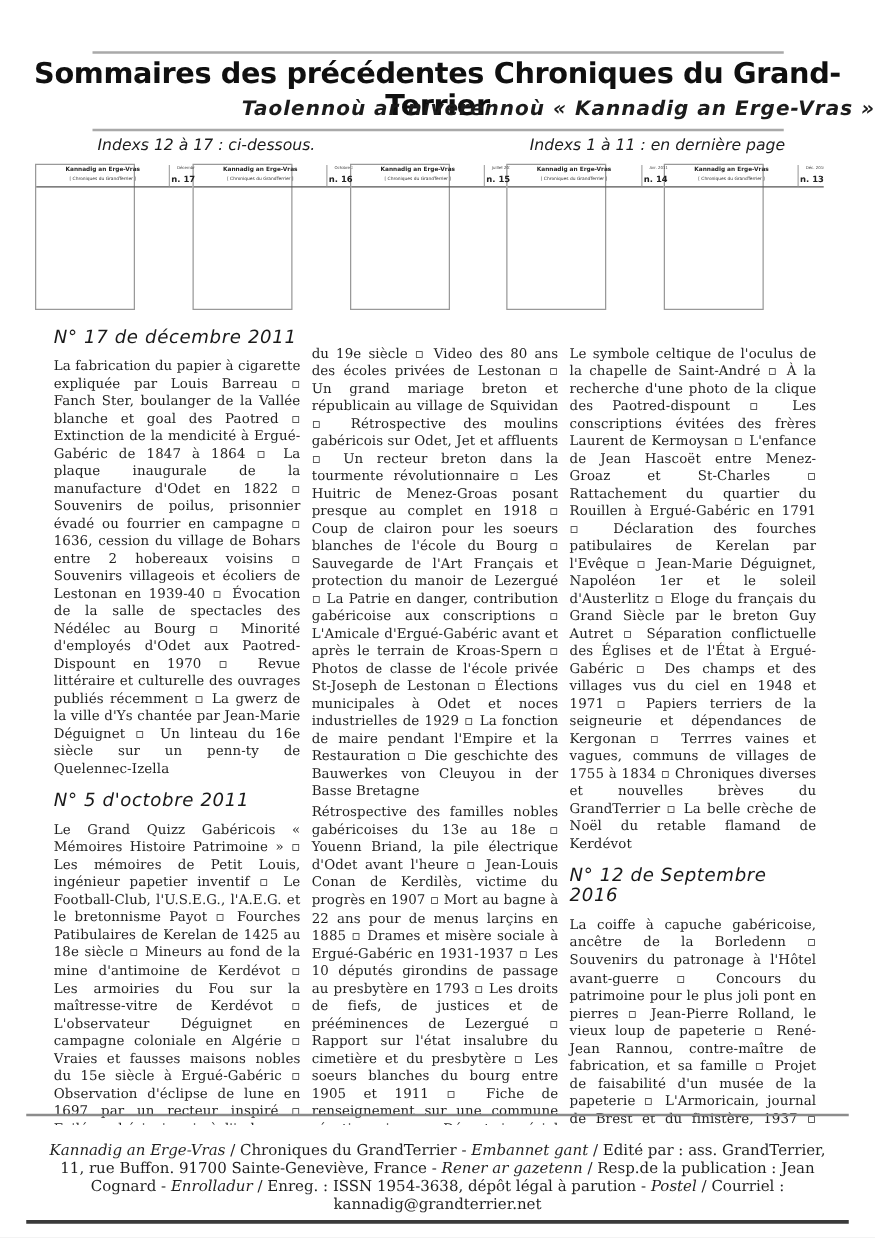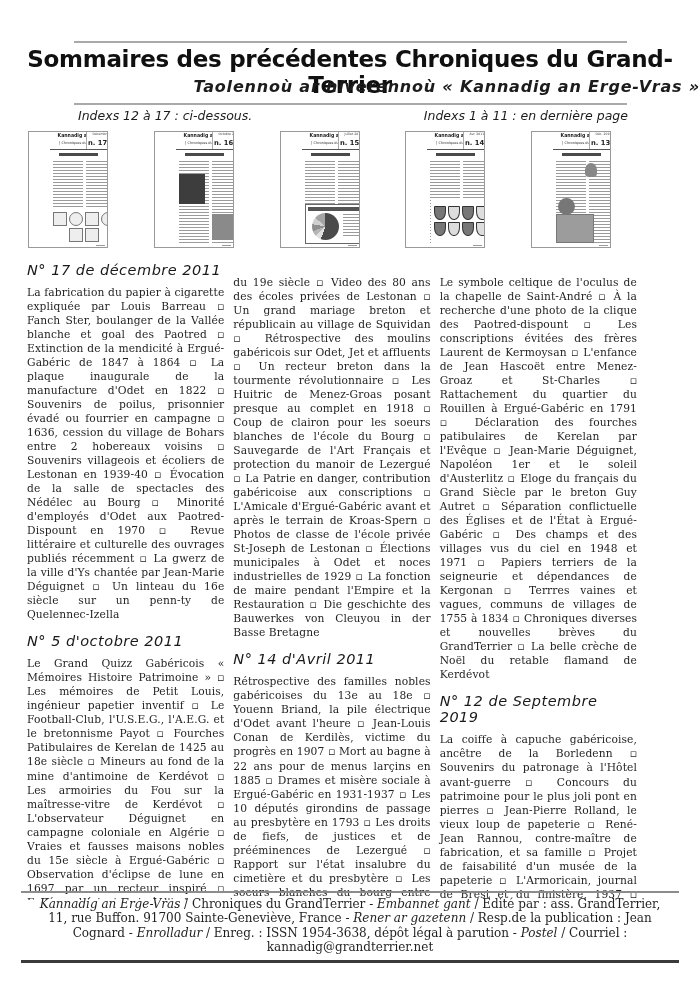--- a/index.html
+++ b/index.html
@@ -17,21 +17,21 @@
     font-family:"DejaVu Sans",sans-serif;font-style:italic;font-weight:bold;font-size:16px;
     letter-spacing:0.8px;color:#1c1c1c;margin:0;}
   .index-row{position:absolute;top:108px;left:78px;right:72px;display:flex;
     justify-content:space-between;font-family:"DejaVu Sans",sans-serif;font-style:italic;
     font-size:12.5px;color:#1c1c1c;gap:19px;}
 
   
   .thumbs{position:absolute;top:131px;left:28px;width:583px;height:119px;display:flex;
     justify-content:space-between;}
   .thumb{width:80px;height:117px;border:1px solid #999;background:#fff;box-sizing:border-box;
-    display:flex;flex-direction:column;padding-left:21px;}
+    display:flex;}
   .t-head{display:flex;border-bottom:1px solid #555;height:17px;}
   .t-mast{flex:1;border-right:1px solid #aaa;overflow:hidden;text-align:center;}
   .t-title{font-family:"DejaVu Sans",sans-serif;font-weight:bold;font-size:8px;line-height:9px;
     white-space:nowrap;transform:scale(.58);transform-origin:50% 20%;}
   .t-sub{font-family:"DejaVu Sans",sans-serif;font-size:7px;line-height:8px;white-space:nowrap;
     transform:scale(.5);transform-origin:50% 0;color:#333;}
   .t-issue{width:20px;text-align:center;overflow:hidden;}
   .t-date{font-family:"DejaVu Sans",sans-serif;font-size:7px;line-height:8px;white-space:nowrap;
     transform:scale(.45);transform-origin:50% 10%;color:#444;}
   .t-num{font-family:"DejaVu Sans",sans-serif;font-weight:bold;font-size:7.5px;line-height:8px;
@@ -64,32 +64,32 @@
     border-radius:50% 50% 4px 4px;}
   .circ{position:absolute;bottom:32px;left:5px;width:17px;height:17px;border-radius:50%;background:#777;}
   .house{position:absolute;bottom:4px;left:3px;width:36px;height:27px;background:#9c9c9c;border:1px solid #777;}
   .crest{position:absolute;top:13px;left:27px;width:9px;height:11px;background:#555;
     border-radius:1px 1px 45% 45%;}
   .bigph{position:absolute;bottom:9px;left:8px;width:46px;height:54px;background:#c7c7c7;border:1px solid #999;}
   .bigph::after{content:"";position:absolute;left:28%;top:22%;width:42%;height:58%;
     background:#7d7d7d;border-radius:40% 40% 15% 15%;}
 
   
-  .columns{position:absolute;top:260px;left:27px;width:610px;height:640px;display:grid;
+  .columns{position:absolute;top:260px;left:43px;width:610px;height:640px;display:grid;
     grid-template-columns:repeat(3,1fr);column-gap:9px;overflow:hidden;}
   .ih{font-family:"DejaVu Sans",sans-serif;font-style:italic;font-weight:normal;
     font-size:14.5px;letter-spacing:0.5px;color:#191919;margin:11px 0 8px;}
   .colx > .ih:first-child{margin-top:2px;}
   .sum{font-size:10.7px;line-height:1.31;text-align:justify;margin:0 0 3px;
     letter-spacing:0.1px;color:#1f1f1f;}
   .colx > .sum:first-child{margin-top:16px;}
 
   
   .footer{position:absolute;top:891px;left:21px;width:658px;box-sizing:border-box;
-    border-top:2px solid #8c8c8c;border-bottom:3px solid #3a3a3a;padding:4px 10px 5px;
+    border-top:2px solid #8c8c8c;border-bottom:3px solid #3a3a3a;padding:20px 10px 5px;
     font-size:12px;line-height:1.2;text-align:center;color:#1f1f1f;}
   .it{font-style:italic;}
 </style>
 </head>
 <body>
 
 <div class="sheet">
 
   <div class="rule rule-top"></div>
   <h1 class="page-title">Sommaires des précédentes Chroniques du Grand-Terrier</h1>
@@ -234,28 +234,27 @@
     <section class="colx">
       <h3 class="ih">N° 17 de décembre 2011</h3>
       <p class="sum">La fabrication du papier à cigarette expliquée par Louis Barreau ▫ Fanch Ster, boulanger de la Vallée blanche et goal des Paotred ▫ Extinction de la mendicité à Ergué-Gabéric de 1847 à 1864 ▫ La plaque inaugurale de la manufacture d'Odet en 1822 ▫ Souvenirs de poilus, prisonnier évadé ou fourrier en campagne ▫ 1636, cession du village de Bohars entre 2 hobereaux voisins ▫ Souvenirs villageois et écoliers de Lestonan en 1939-40 ▫ Évocation de la salle de spectacles des Nédélec au Bourg ▫ Minorité d'employés d'Odet aux Paotred-Dispount en 1970 ▫ Revue littéraire et culturelle des ouvrages publiés récemment ▫ La gwerz de la ville d'Ys chantée par Jean-Marie Déguignet ▫ Un linteau du 16e siècle sur un penn-ty de Quelennec-Izella</p>
       <h3 class="ih">N° 5 d'octobre 2011</h3>
       <p class="sum">Le Grand Quizz Gabéricois « Mémoires Histoire Patrimoine » ▫ Les mémoires de Petit Louis, ingénieur papetier inventif ▫ Le Football-Club, l'U.S.E.G., l'A.E.G. et le bretonnisme Payot ▫ Fourches Patibulaires de Kerelan de 1425 au 18e siècle ▫ Mineurs au fond de la mine d'antimoine de Kerdévot ▫ Les armoiries du Fou sur la maîtresse-vitre de Kerdévot ▫ L'observateur Déguignet en campagne coloniale en Algérie ▫ Vraies et fausses maisons nobles du 15e siècle à Ergué-Gabéric ▫ Observation d'éclipse de lune en 1697 par un recteur inspiré ▫ Exilés gabéricois mis à l'index par l'autorité révolutionnaire ▫ Une épigraphe gothique sur une pierre de calvaire au Cleuyou ▫ Les réponses au quizz « Mémoires Histoire Patrimoine »</p>
 
     </section>
 
     <section class="colx">
       <p class="sum">du 19e siècle ▫ Video des 80 ans des écoles privées de Lestonan ▫ Un grand mariage breton et républicain au village de Squividan ▫ Rétrospective des moulins gabéricois sur Odet, Jet et affluents ▫ Un recteur breton dans la tourmente révolutionnaire ▫ Les Huitric de Menez-Groas posant presque au complet en 1918 ▫ Coup de clairon pour les soeurs blanches de l'école du Bourg ▫ Sauvegarde de l'Art Français et protection du manoir de Lezergué ▫ La Patrie en danger, contribution gabéricoise aux conscriptions ▫ L'Amicale d'Ergué-Gabéric avant et après le terrain de Kroas-Spern ▫ Photos de classe de l'école privée St-Joseph de Lestonan ▫ Élections municipales à Odet et noces industrielles de 1929 ▫ La fonction de maire pendant l'Empire et la Restauration ▫ Die geschichte des Bauwerkes von Cleuyou in der Basse Bretagne</p>
-      <h3 class="ih">N° 14 d'Avril 2011</h3>
       <p class="sum">Rétrospective des familles nobles gabéricoises du 13e au 18e ▫ Youenn Briand, la pile électrique d'Odet avant l'heure ▫ Jean-Louis Conan de Kerdilès, victime du progrès en 1907 ▫ Mort au bagne à 22 ans pour de menus larçins en 1885 ▫ Drames et misère sociale à Ergué-Gabéric en 1931-1937 ▫ Les 10 députés girondins de passage au presbytère en 1793 ▫ Les droits de fiefs, de justices et de prééminences de Lezergué ▫ Rapport sur l'état insalubre du cimetière et du presbytère ▫ Les soeurs blanches du bourg entre 1905 et 1911 ▫ Fiche de renseignement sur une commune réactionnaire ▫ Décret impérial pour une érection en chapelle de secours ▫ Déguignet, paysan bas-breton cathophobe et bouddhiste ? ▫ Le nom d'un très vieux moulin pour affuter les couteaux ▫ Les éboulis du chemin de la terre noire au Rouillen en 1810 ▫ Prosper et Albert Le Guay, chatelains et archéologues amateurs ▫ Les noblesses elliantaises et leurs blasons sur le Grand-Ergué ▫ La magnifique pierre tombale des Liziard de Kergonan</p>
 
     </section>
 
     <section class="colx">
       <p class="sum">Le symbole celtique de l'oculus de la chapelle de Saint-André ▫ À la recherche d'une photo de la clique des Paotred-dispount ▫ Les conscriptions évitées des frères Laurent de Kermoysan ▫ L'enfance de Jean Hascoët entre Menez-Groaz et St-Charles ▫ Rattachement du quartier du Rouillen à Ergué-Gabéric en 1791 ▫ Déclaration des fourches patibulaires de Kerelan par l'Evêque ▫ Jean-Marie Déguignet, Napoléon 1er et le soleil d'Austerlitz ▫ Eloge du français du Grand Siècle par le breton Guy Autret ▫ Séparation conflictuelle des Églises et de l'État à Ergué-Gabéric ▫ Des champs et des villages vus du ciel en 1948 et 1971 ▫ Papiers terriers de la seigneurie et dépendances de Kergonan ▫ Terrres vaines et vagues, communs de villages de 1755 à 1834 ▫ Chroniques diverses et nouvelles brèves du GrandTerrier ▫ La belle crèche de Noël du retable flamand de Kerdévot</p>
-      <h3 class="ih">N° 12 de Septembre 2019</h3>
+      <h3 class="ih">N° 12 de Septembre 2016</h3>
       <p class="sum">La coiffe à capuche gabéricoise, ancêtre de la Borledenn ▫ Souvenirs du patronage à l'Hôtel avant-guerre ▫ Concours du patrimoine pour le plus joli pont en pierres ▫ Jean-Pierre Rolland, le vieux loup de papeterie ▫ René-Jean Rannou, contre-maître de fabrication, et sa famille ▫ Projet de faisabilité d'un musée de la papeterie ▫ L'Armoricain, journal de Brest et du finistère, 1937 ▫ Chiens écrasés dans le Courrier du Finistère de 1914 à 1919 ▫ La Grande Quête organisée pour sauver Kerdévot en 1795 ▫ La figure épiscopale d'un chouan émigré à Londres ▫ Les souvenirs de sorties des p'tits gars de la classe 56 ▫ Keralen, en Ergué-Gabéric, terre de chanoine en 1389 ▫ Inhumation illégale de Marie Duval dans l'église paroissiale ▫ Gare aux loups gabéricois, histoire de leur extermination ▫ Chahut anti-constitutionnel à la Révolution Française ▫ Jean Lozach lâchement assassiné à Méouët-Vian ▫ Yvon Huitric, le dernier garçon vacher de Menez-Groaz ▫ Chroniques diverses et nouvelles brèves du GrandTerrier</p>
     </section>
 
   </main>
 
   <footer class="footer">
     <p style="margin:0">
       <span class="it">Kannadig an Erge-Vras</span><span> / Chroniques du GrandTerrier - </span><span class="it">Embannet gant</span><span> / Edité par : ass. GrandTerrier, 11, rue Buffon. 91700 Sainte-Geneviève, France - </span><span class="it">Rener ar gazetenn</span><span> / Resp.de la publication : Jean Cognard - </span><span class="it">Enrolladur</span><span> / Enreg. : ISSN 1954-3638, dépôt légal à parution - </span><span class="it">Postel</span><span> / Courriel : kannadig@grandterrier.net</span>
     </p>
   </footer>

